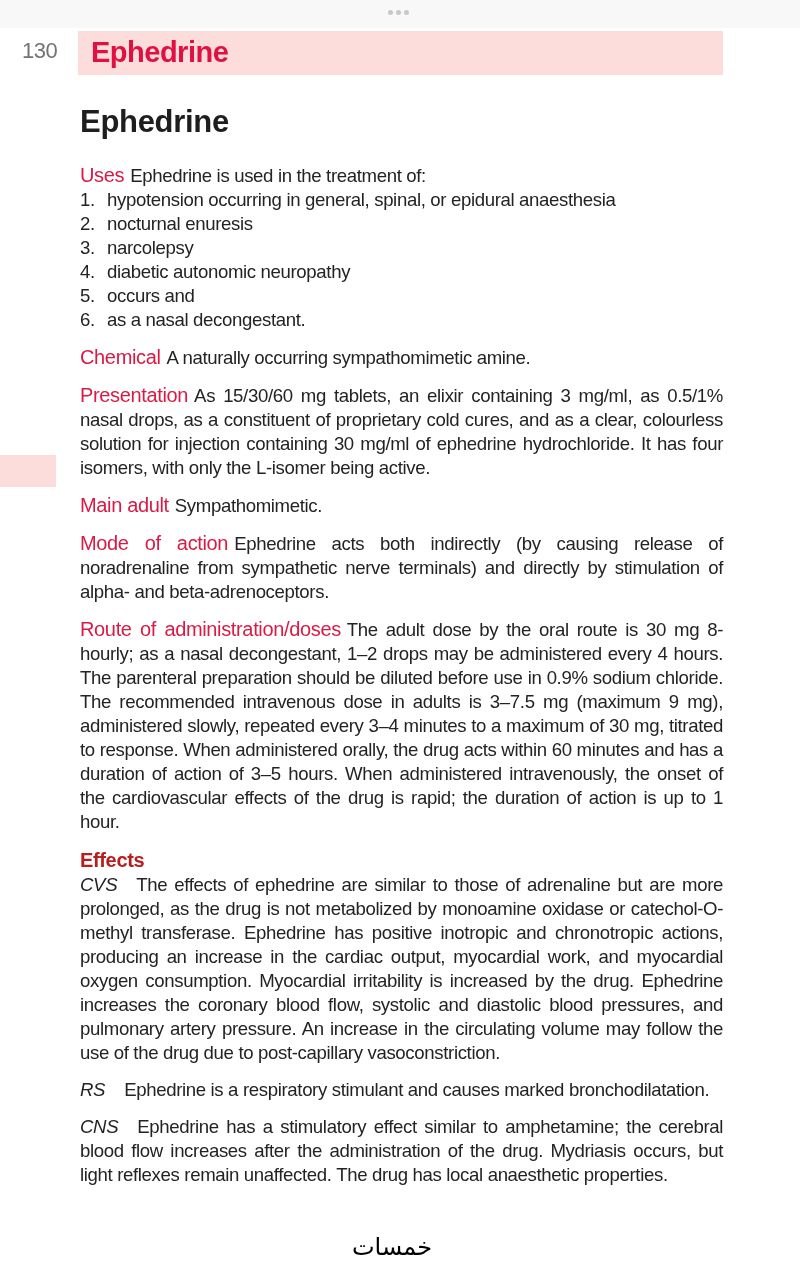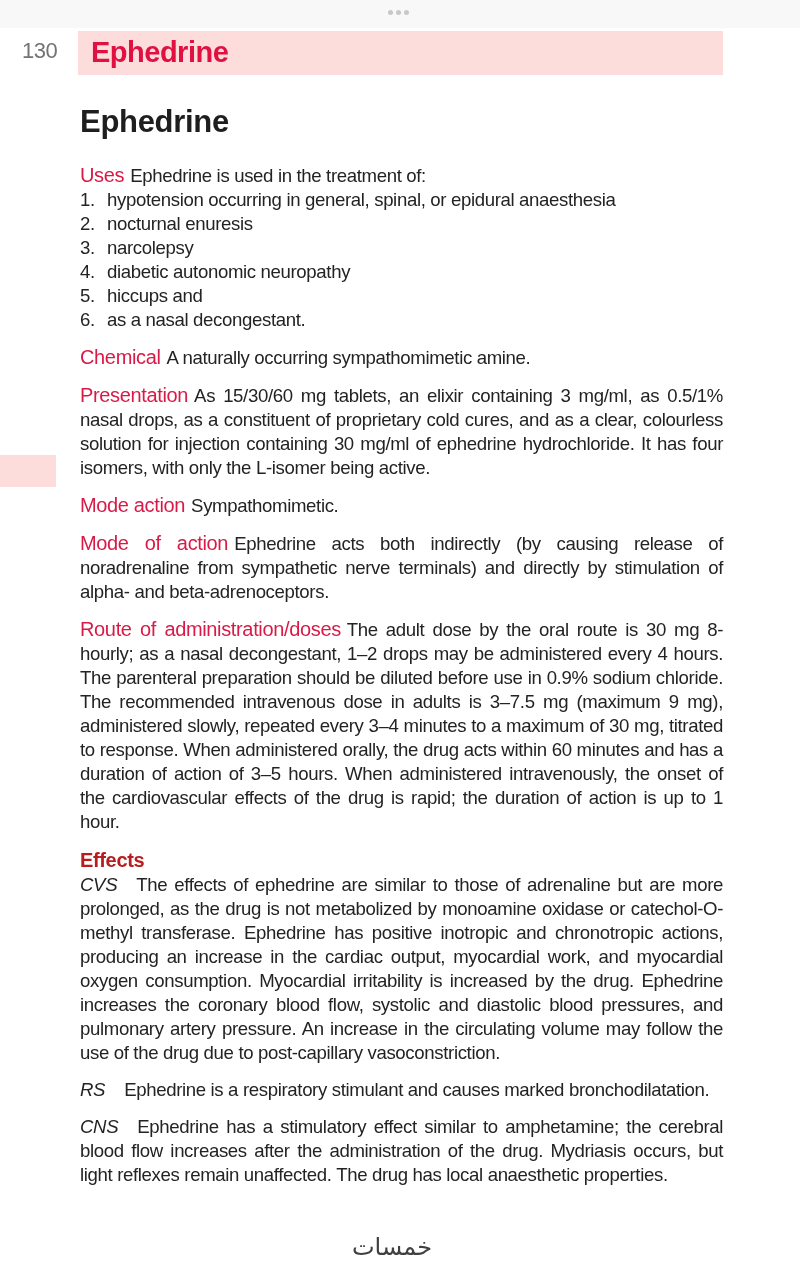--- a/index.html
+++ b/index.html
@@ -107,21 +107,21 @@
     margin: 2px 0 0 0;
   }
   .system {
     font-style: italic;
     margin-right: 19px;
   }
   .watermark {
     position: absolute;
     left: 352px; top: 1233px;
     font-size: 24px;
-    color: #404040;
+    color: #000000;
     font-family: "DejaVu Sans", sans-serif;
   }
 </style>
 </head>
 <body>
 
 <div class="top-bar">
   <div class="drag-handle">
     <span></span>
     <span></span>
@@ -156,39 +156,39 @@
       <li>
           <span class="num">3.</span>
           <span>narcolepsy</span>
         </li>
       <li>
           <span class="num">4.</span>
           <span>diabetic autonomic neuropathy</span>
         </li>
       <li>
           <span class="num">5.</span>
-          <span>hiccups and</span>
+          <span>occurs and</span>
         </li>
       <li>
           <span class="num">6.</span>
           <span>as a nasal decongestant.</span>
         </li>
     </ul>
   </div>
 
   <div class="section">
     <span class="label">Chemical</span><span>A naturally occurring sympathomimetic amine.</span>
   </div>
 
   <div class="section">
     <span class="label">Presentation</span><span>As 15/30/60 mg tablets, an elixir containing 3 mg/ml, as 0.5/1% nasal drops, as a constituent of proprietary cold cures, and as a clear, colourless solution for injection containing 30 mg/ml of ephedrine hydrochloride. It has four isomers, with only the L-isomer being active.</span>
   </div>
 
   <div class="section">
-    <span class="label">Mode action</span><span>Sympathomimetic.</span>
+    <span class="label">Main adult</span><span>Sympathomimetic.</span>
   </div>
 
   <div class="section">
     <span class="label">Mode of action</span><span>Ephedrine acts both indirectly (by causing release of noradrenaline from sympathetic nerve terminals) and directly by stimulation of alpha- and beta-adrenoceptors.</span>
   </div>
 
   <div class="section">
     <span class="label">Route of administration/doses</span><span>The adult dose by the oral route is 30 mg 8-hourly; as a nasal decongestant, 1–2 drops may be administered every 4 hours. The parenteral preparation should be diluted before use in 0.9% sodium chloride. The recommended intravenous dose in adults is 3–7.5 mg (maximum 9 mg), administered slowly, repeated every 3–4 minutes to a maximum of 30 mg, titrated to response. When administered orally, the drug acts within 60 minutes and has a duration of action of 3–5 hours. When administered intravenously, the onset of the cardiovascular effects of the drug is rapid; the duration of action is up to 1 hour.</span>
   </div>
 

